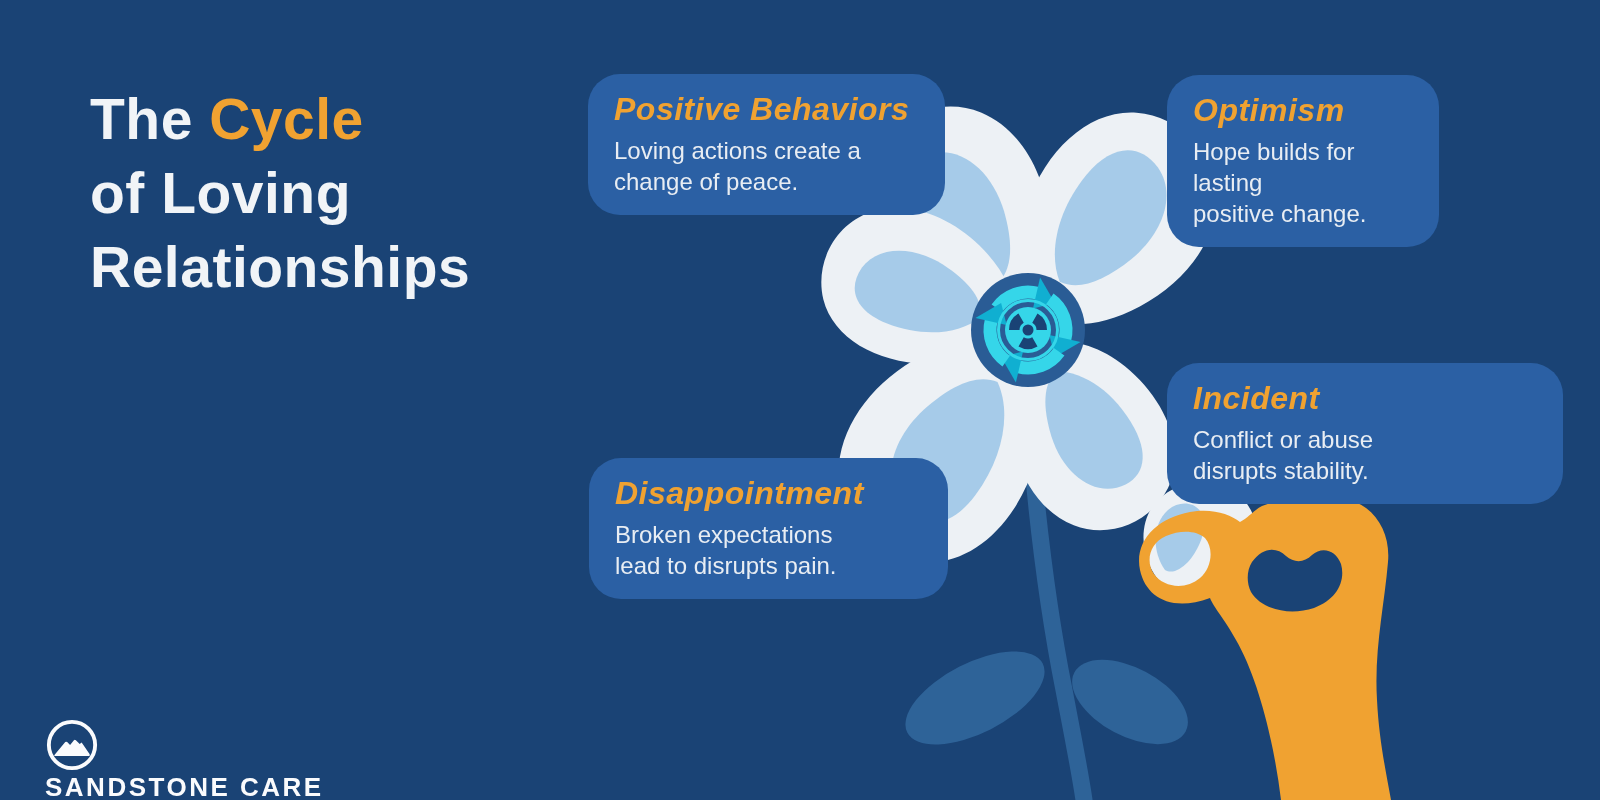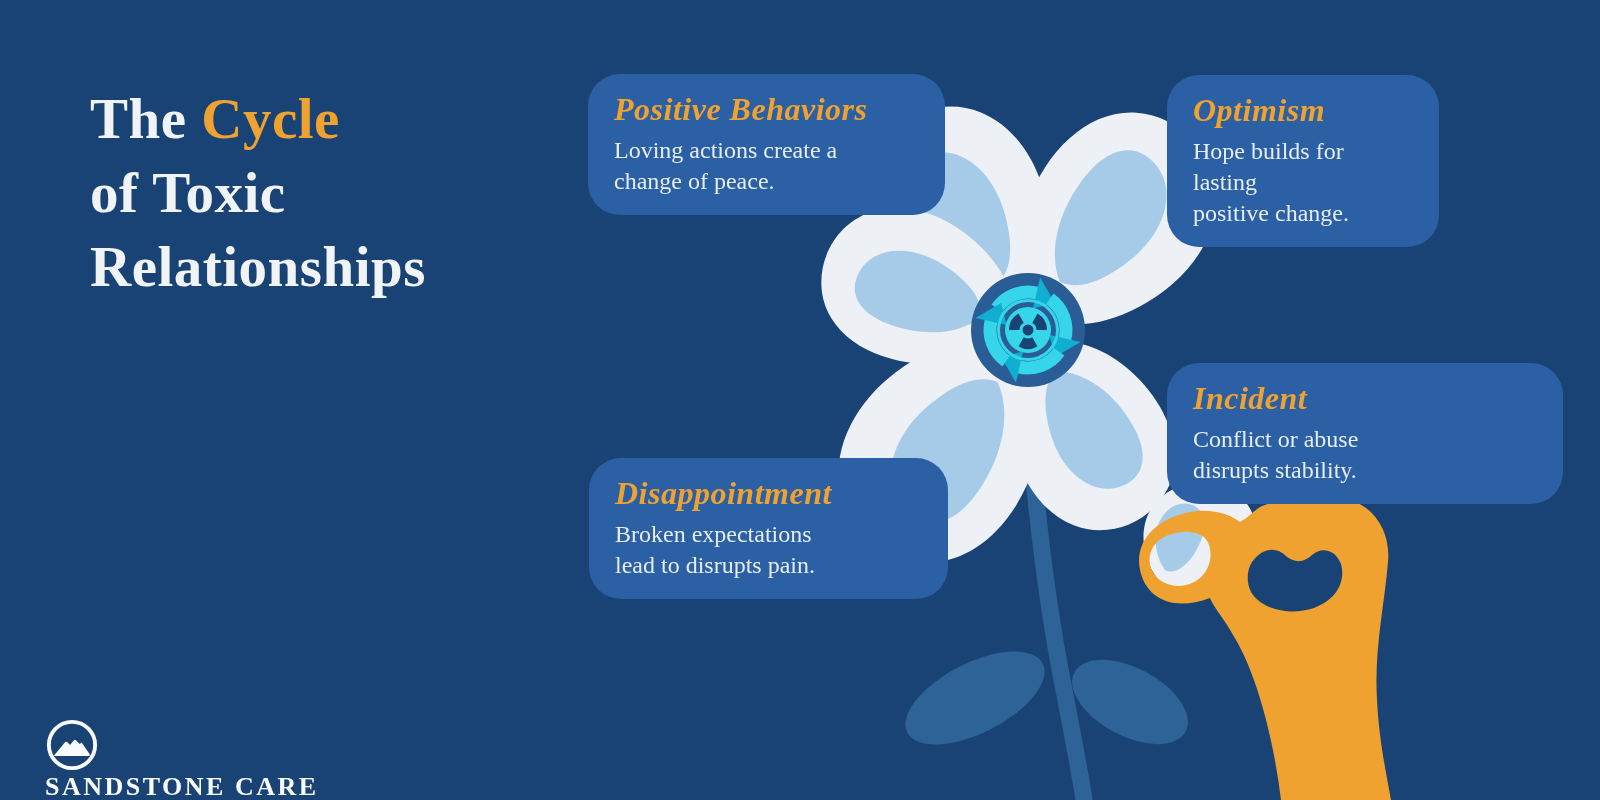--- a/index.html
+++ b/index.html
@@ -1,21 +1,21 @@
 <!DOCTYPE html>
 <html><head>
 <meta charset="utf-8">
 <style>
   html,body{margin:0;padding:0;background:#0d2b4e;}
   .canvas{
     position:relative;
     width:1600px;height:800px;
     overflow:hidden;
     background:#1A4375;
-    font-family:Liberation Serif, serif;
+    font-family:Liberation Sans, sans-serif;
   }
   .illustration{position:absolute;left:0;top:0;width:1600px;height:800px;display:block;}
   
   .title{
     position:absolute;left:90px;top:82px;
     font-size:57px;line-height:74px;font-weight:bold;
     color:#F1F4F7;letter-spacing:0.5px;
   }
   .title .accent{color:#F0A231;}
   
@@ -152,21 +152,21 @@
       C 1294 563 1304 563 1312 555
       C 1322 546 1336 550 1341 564
       C 1346 582 1336 600 1314 608
       C 1290 616 1262 610 1251 592
       C 1246 582 1247 570 1252 562
       Z"></path>
   </svg>
 
   <div class="title">
     <div><span>The</span> <span class="accent">Cycle</span></div>
-    <div>of Toxic</div>
+    <div>of Loving</div>
     <div>Relationships</div>
   </div>
 
   <div class="card stage-0">
     <h2>Positive Behaviors</h2>
     <p>Loving actions create a
 change of peace.</p>
   </div>
 
   <div class="card stage-1">

